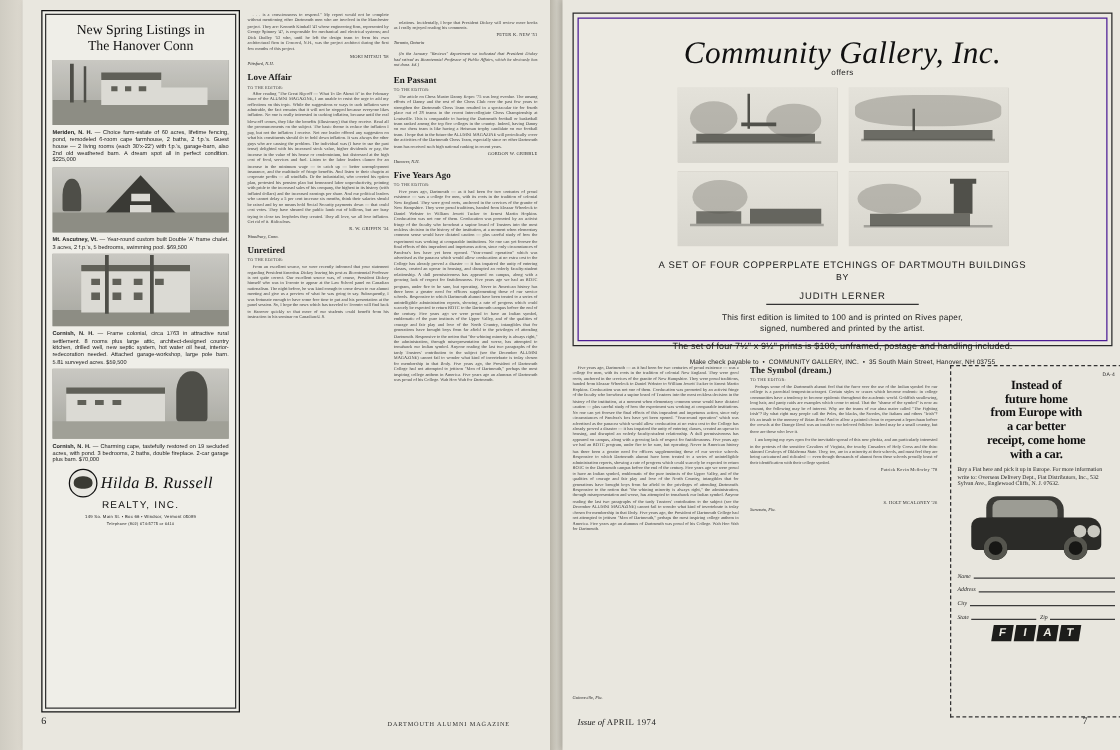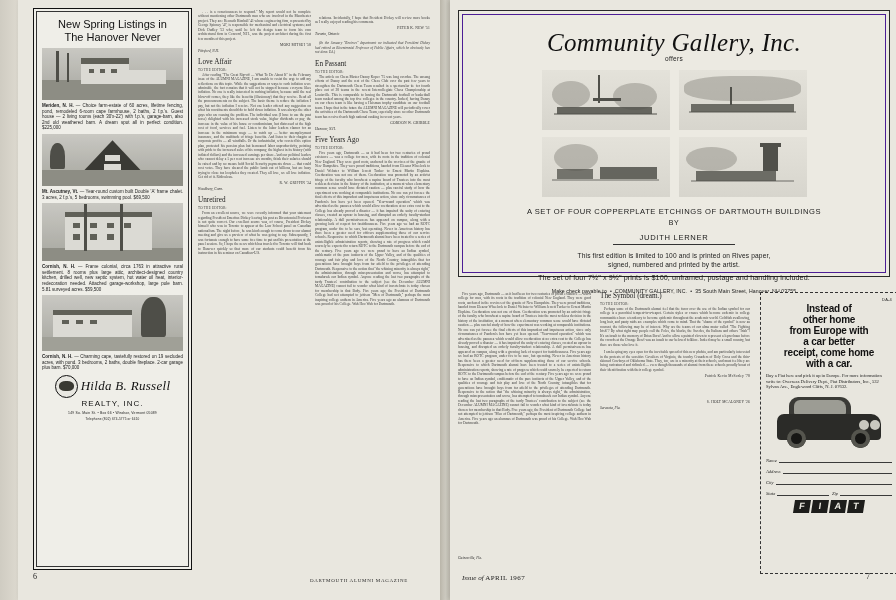--- a/index.html
+++ b/index.html
@@ -21,32 +21,32 @@
      background:linear-gradient(90deg,#b9b5a9,#cfccc2 45%,#c7c3b7);}
   .edge-l{position:absolute;left:0;top:0;width:18px;height:600px;
      background:linear-gradient(90deg,#cfccc2,#ddd9cf);}
 
   
   .col{position:absolute;color:#262626;}
   .body-txt{font-size:3.5px;line-height:4.45px;text-align:justify;
      letter-spacing:.02px;color:#3a3a3a;}
   .body-txt p{margin:0 0 0 0;text-indent:4px;}
   .blur{filter:blur(.22px);}
-  .hd{font-weight:normal;font-size:7.2px;line-height:8px;margin:5px 0 2px;color:#1d1d1d;}
+  .hd{font-weight:bold;font-size:7.2px;line-height:8px;margin:5px 0 2px;color:#1d1d1d;}
   .toed{font-size:3.3px;letter-spacing:.25px;margin:2px 0 1px;color:#3a3a3a;}
   .sig{font-size:3.6px;text-align:right;letter-spacing:.2px;margin-top:1.5px;color:#2d2d2d;}
   .place{font-style:italic;font-size:3.6px;margin-top:2px;color:#2d2d2d;}
   .ital{font-style:italic;}
 
   
   .re-ad{position:absolute;left:33px;top:8px;width:157px;height:560px;
      background:#efeee8;border:1px solid #111;padding:0;}
   .re-inner{position:absolute;inset:2px;border:1px solid #333;padding:4px 5px;}
   .re-title{text-align:center;font-size:11px;line-height:12.5px;color:#111;
-     font-family:Liberation Sans, sans-serif;font-weight:400;margin:2px 0 5px;}
+     font-family:Liberation Serif, serif;font-weight:400;margin:2px 0 5px;}
   .re-photo{width:100%;height:52px;margin:0 0 3px;
      background:#9b9b93;position:relative;overflow:hidden;
      border:0;filter:contrast(.92);}
   .ph-sky{position:absolute;inset:0;background:linear-gradient(#cfcec8,#a9a9a1);}
   .ph-ground{position:absolute;left:0;right:0;bottom:0;height:38%;background:#8e8e84;}
   .ph-house{position:absolute;background:#e3e2db;}
   .ph-dark{position:absolute;background:#5d5d55;}
   .ph-tree{position:absolute;background:#4a4a43;}
   .re-desc{font-size:4.5px;line-height:5.6px;text-align:justify;color:#1c1c1c;
      font-family:"Liberation Sans",sans-serif;margin-bottom:3px;}
@@ -89,21 +89,21 @@
   .cg-l4{font-size:6.6px;margin-top:7px;letter-spacing:.15px;}
   .cg-l5{font-size:6.6px;margin-top:2px;letter-spacing:.15px;}
   .cg-l6{font-size:7.2px;margin-top:5px;letter-spacing:.1px;}
   .cg-l7{font-size:5.2px;margin-top:6px;letter-spacing:.1px;}
 
   
   .fiat{position:absolute;left:760px;top:292px;width:126px;height:272px;
      border:1.3px dashed #333;background:#e8e6de;padding:4px 5px;}
   .fiat-code{font-family:"Liberation Sans",sans-serif;font-size:4px;text-align:right;
      color:#222;letter-spacing:.2px;}
-  .fiat-head{font-family:Liberation Sans, sans-serif;font-weight:bold;font-size:10px;
+  .fiat-head{font-family:Liberation Serif, serif;font-weight:bold;font-size:10px;
      line-height:11px;text-align:center;color:#111;margin-top:1px;letter-spacing:-.2px;}
   .fiat-body{font-size:4.6px;line-height:5.6px;color:#1c1c1c;margin-top:4px;}
   .fiat-car{margin:4px auto 0;width:108px;height:58px;position:relative;}
   .car-body{position:absolute;left:2px;bottom:12px;width:104px;height:26px;
      background:#2b2b28;border-radius:7px 10px 4px 4px;}
   .car-roof{position:absolute;left:14px;bottom:35px;width:62px;height:20px;
      background:#3a3a36;border-radius:9px 11px 2px 2px;}
   .car-glass{position:absolute;left:19px;bottom:38px;width:52px;height:14px;
      background:#9c9c94;border-radius:6px 8px 1px 1px;}
   .wheel{position:absolute;bottom:4px;width:19px;height:19px;border-radius:50%;
@@ -134,21 +134,21 @@
 <div class="spread">
   <div class="edge-l"></div>
   <div class="page left"></div>
   <div class="gutter"></div>
   <div class="page right"></div>
 
   <div class="re-ad">
     <div class="re-inner">
       <div class="re-title">
         <div>New Spring Listings in</div>
-        <div>The Hanover Never</div>
+        <div>The Hanover Conn</div>
       </div>
 
       <div class="re-photo">
         <div class="ph-sky"></div>
         <div class="ph-ground"></div>
         <div class="ph-house" style="left:28%;top:26%;width:34%;height:44%"></div>
         <div class="ph-house" style="left:60%;top:42%;width:28%;height:28%"></div>
         <div class="ph-dark" style="left:28%;top:20%;width:34%;height:10%"></div>
         <div class="ph-dark" style="left:33%;top:40%;width:4%;height:8%"></div>
         <div class="ph-dark" style="left:41%;top:40%;width:4%;height:8%"></div>
@@ -328,21 +328,21 @@
     </div>
     <div class="sig blur">Patrick Kevin McSorley '78</div>
     <div class="sig blur" style="margin-top:22px">S. HOLT MCALONEY '26</div>
     <div class="place blur">Sarasota, Fla.</div>
   </div>
 
   <div class="fiat">
     <div class="fiat-code">DA-4</div>
     <div class="fiat-head">
       <div>Instead of</div>
-      <div>other home</div>
+      <div>future home</div>
       <div>from Europe with</div>
       <div>a car better</div>
       <div>receipt, come home</div>
       <div>with a car.</div>
     </div>
     <div class="fiat-body">Buy a Fiat here and pick it up in Europe. For more information write to: Overseas Delivery Dept., Fiat Distributors, Inc., 532 Sylvan Ave., Englewood Cliffs, N. J. 07632.</div>
 
     <div class="fiat-car">
       <div class="car-roof"></div>
       <div class="car-glass"></div>
@@ -376,16 +376,16 @@
 
     <div class="fiat-logo">
       <i>F</i>
       <i>I</i>
       <i>A</i>
       <i>T</i>
     </div>
   </div>
 
   <div class="issue" style="left:462px;top:574px;">
-    <span>Issue of</span> <b>APRIL 1967</b>
+    <span>Issue of</span> <b>APRIL 1974</b>
   </div>
   <div class="folio" style="left:866px;top:572px;">7</div>
 </div>
 
 </body></html>

